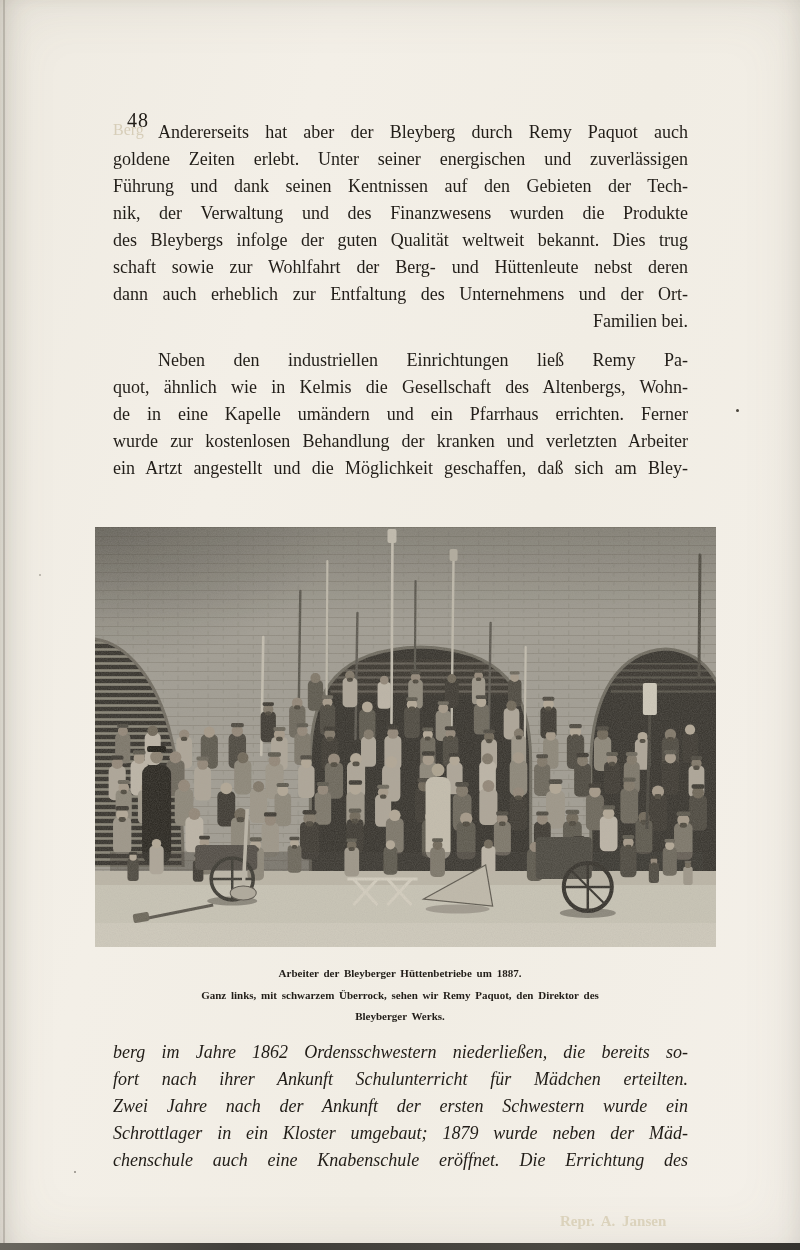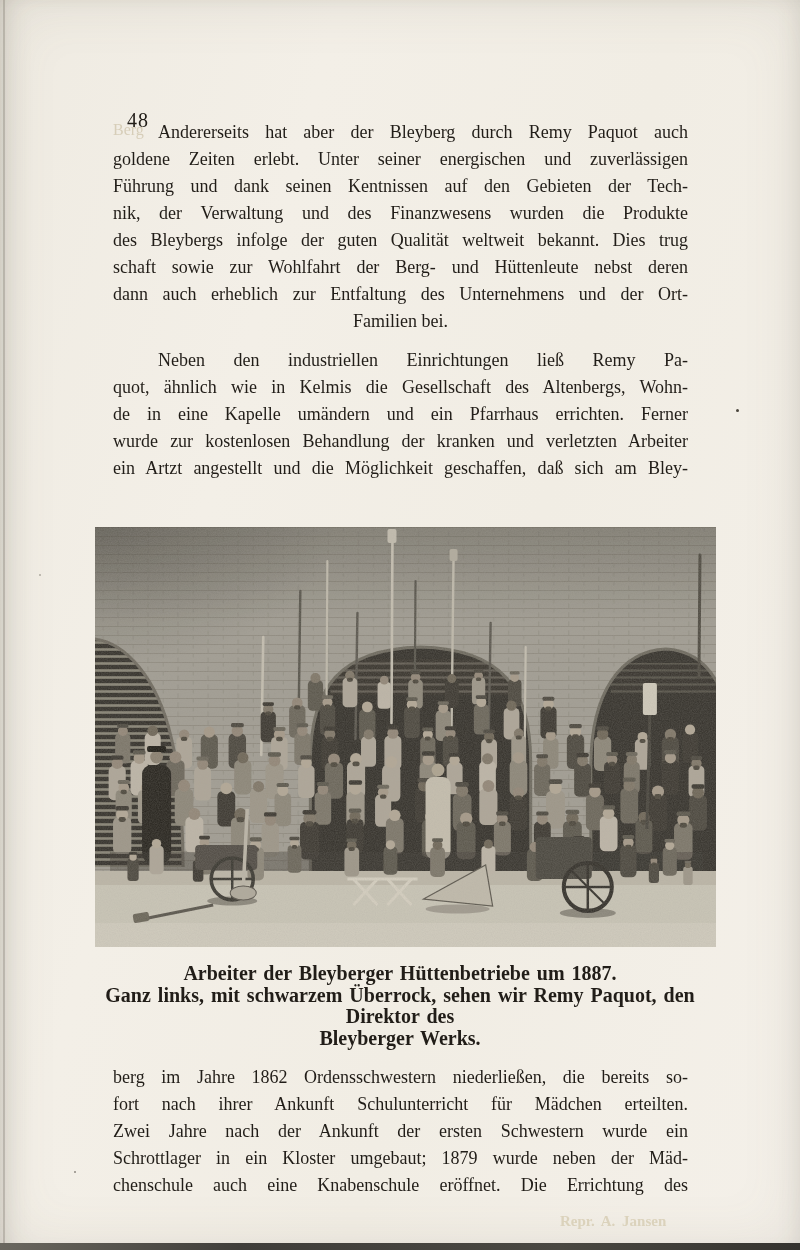--- a/index.html
+++ b/index.html
@@ -9,30 +9,30 @@
     box-shadow:inset 0 0 60px rgba(110,100,80,0.12),
                inset 18px 0 30px -18px rgba(80,75,65,0.25),
                inset -14px 0 26px -16px rgba(80,75,65,0.14);
     font-family:"Liberation Serif","DejaVu Serif",serif;
     color:#211d18;
   }
   .page-number{position:absolute;left:127px;top:85px;font-size:20px;letter-spacing:1px;margin-top:24px;}
   .para{position:absolute;left:113px;width:575px;font-size:18px;}
   .p1{top:119px;}
   .p2{top:347px;}
-  .p3{top:1064px;}
+  .p3{top:1039px;font-style:italic;}
   .jline,.pline{height:27px;line-height:27px;overflow:hidden;white-space:normal;}
   .jline{text-align:justify;}
   .jline::after{content:"";display:inline-block;width:100%;height:0;}
-  .pline{text-align:center;}
+  .pline{text-align:right;}
   .indent{padding-left:45px;font-family:Liberation Serif, serif;}
   .photo{position:absolute;left:95px;top:527px;width:621px;height:420px;margin:0;}
   .photo svg{display:block;width:100%;height:100%;}
   .caption{position:absolute;left:100px;top:963px;width:600px;text-align:center;
-    font-weight:bold;font-size:20px;line-height:21.5px;word-spacing:2px;}
+    font-weight:bold;font-size:11px;line-height:21.5px;word-spacing:2px;}
   .ghost{position:absolute;pointer-events:none;}
   .ghost-top{left:113px;top:121px;font-size:16px;color:rgba(205,195,170,0.75);}
   .ghost-bottom{left:560px;top:1166px;font-size:15px;font-weight:bold;color:rgba(214,204,178,0.8);word-spacing:3px;margin-top:47px;}
   .speck{position:absolute;border-radius:50%;background:#4a453c;}
   .s1{left:736px;top:409px;width:3px;height:3px;}
   .s2{left:74px;top:1171px;width:2px;height:2px;opacity:.6;}
   .s3{left:39px;top:574px;width:2px;height:2px;opacity:.4;}
   .gutter-line{position:absolute;left:3px;top:0;width:2px;height:100%;
     background:rgba(130,124,112,0.35);}
   .edge-bottom{position:absolute;left:0;right:0;bottom:0;height:7px;

